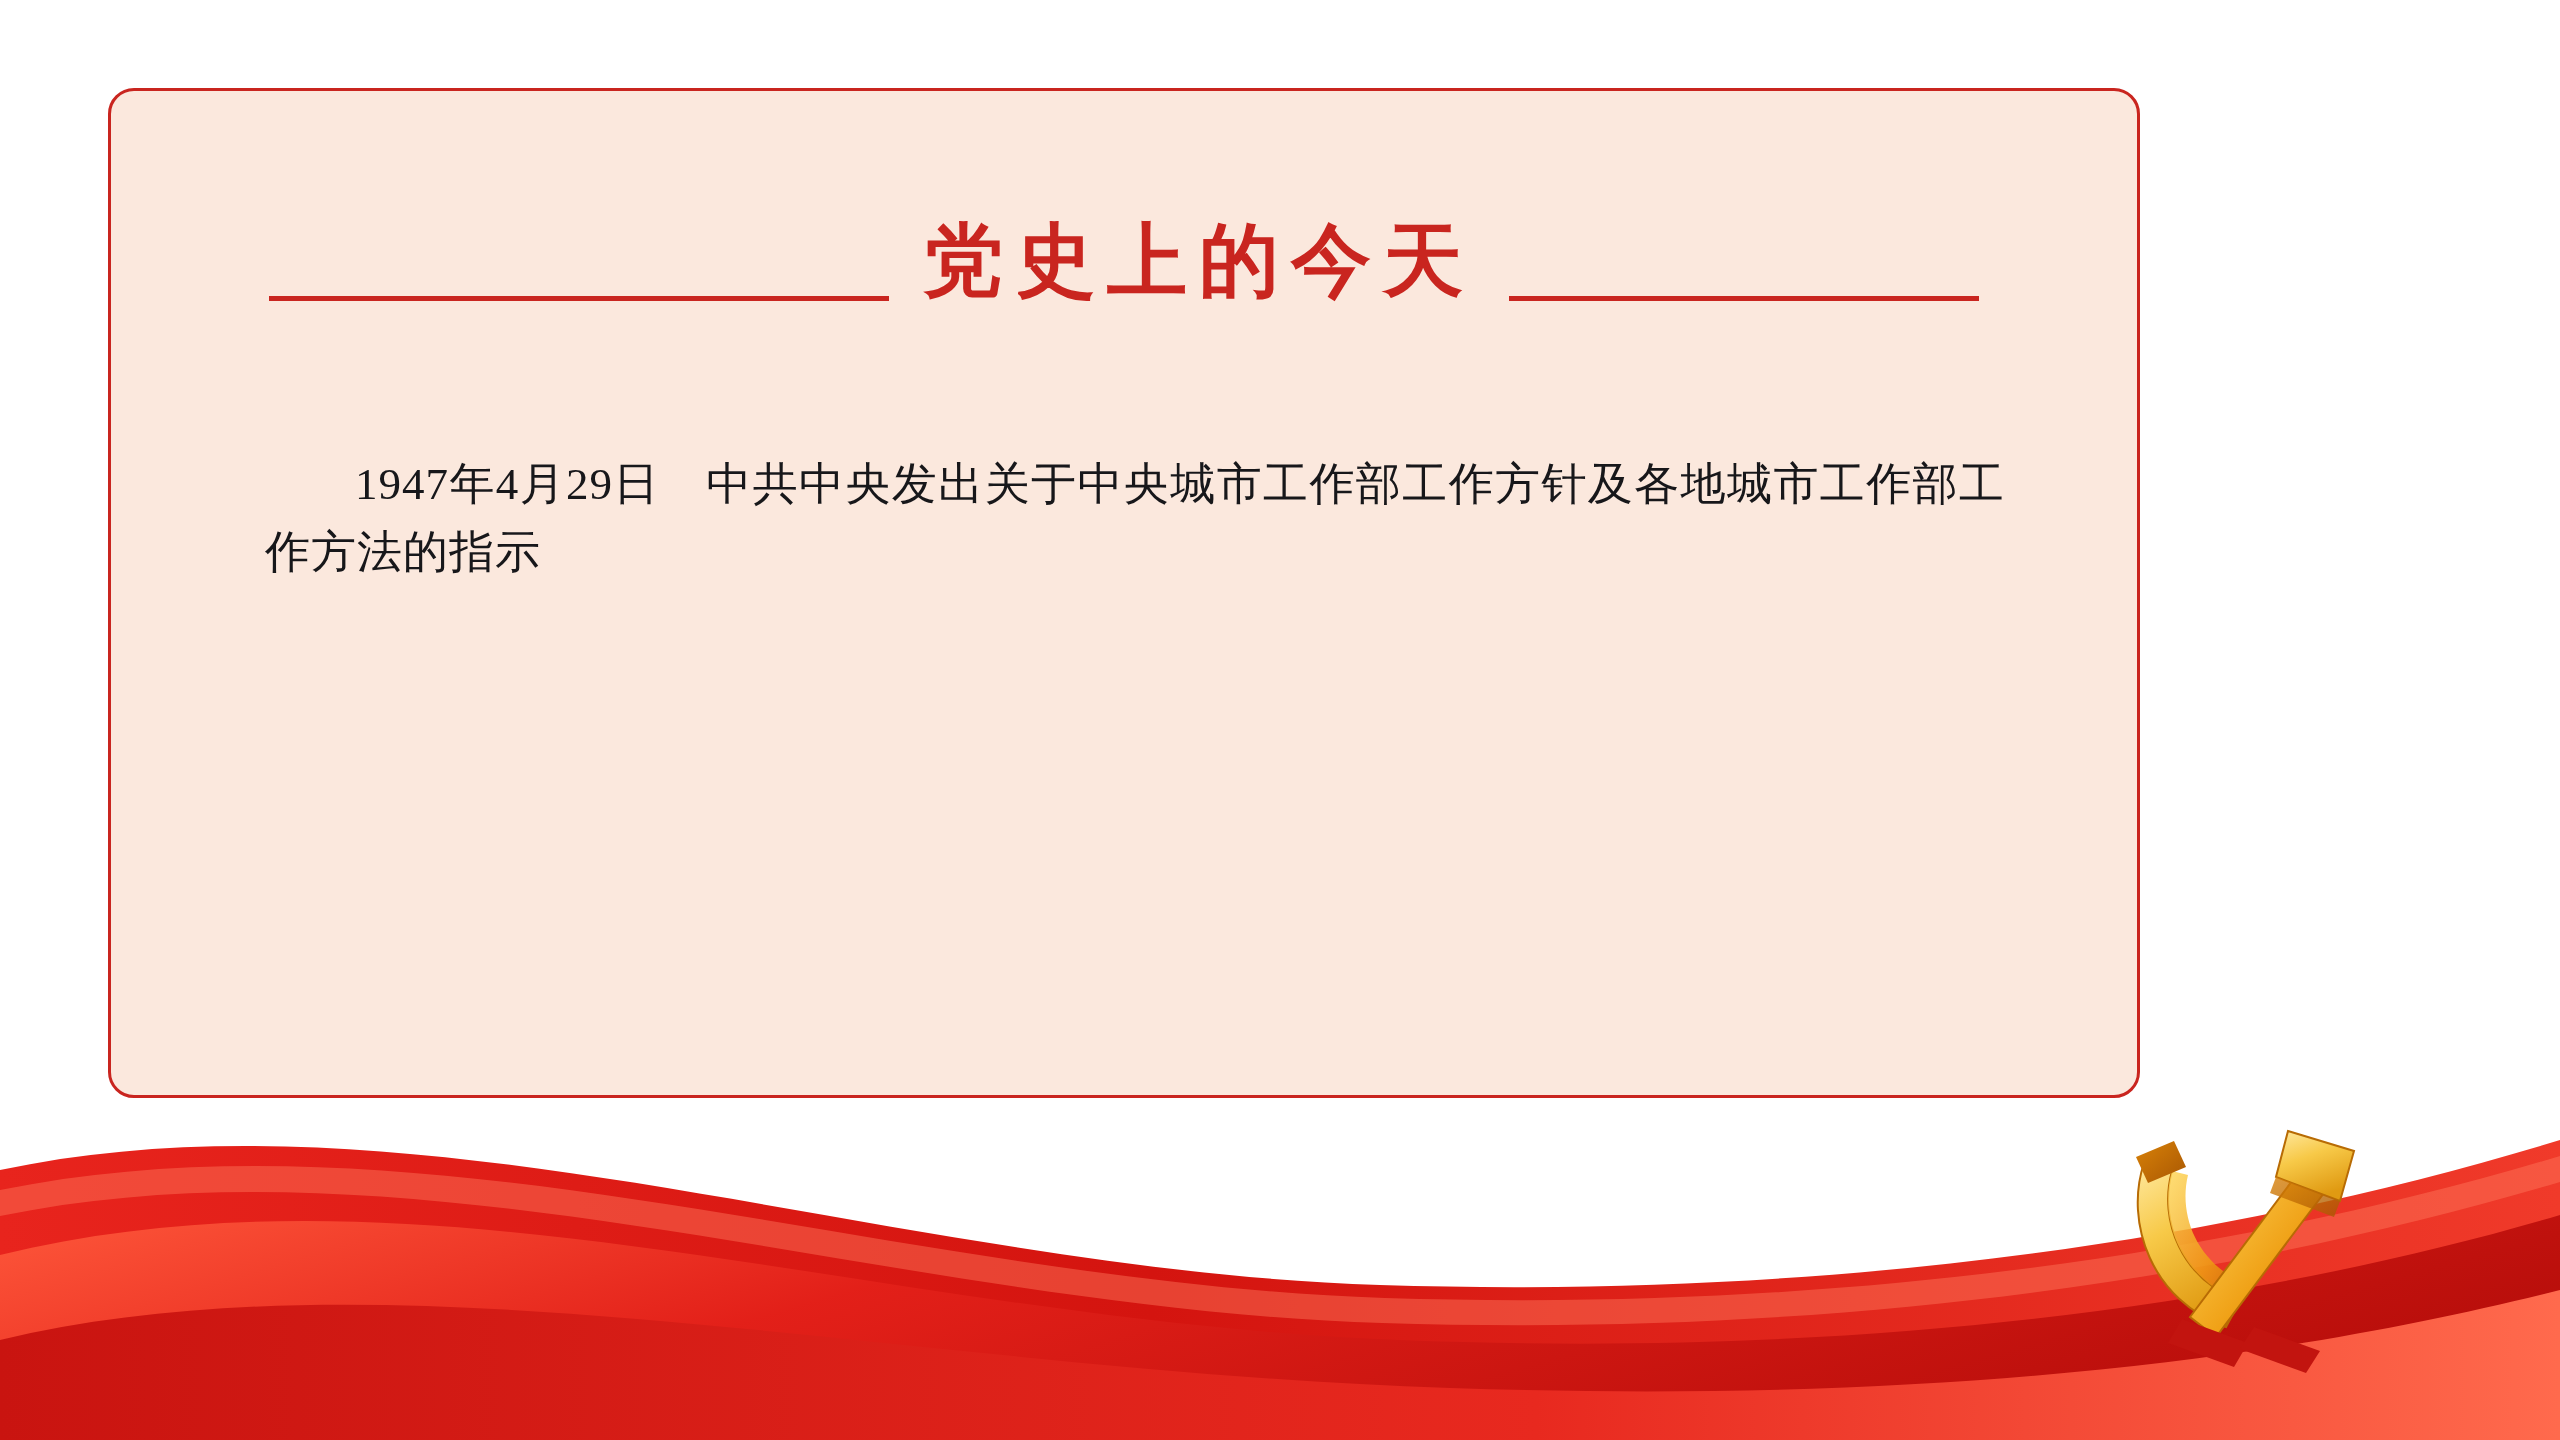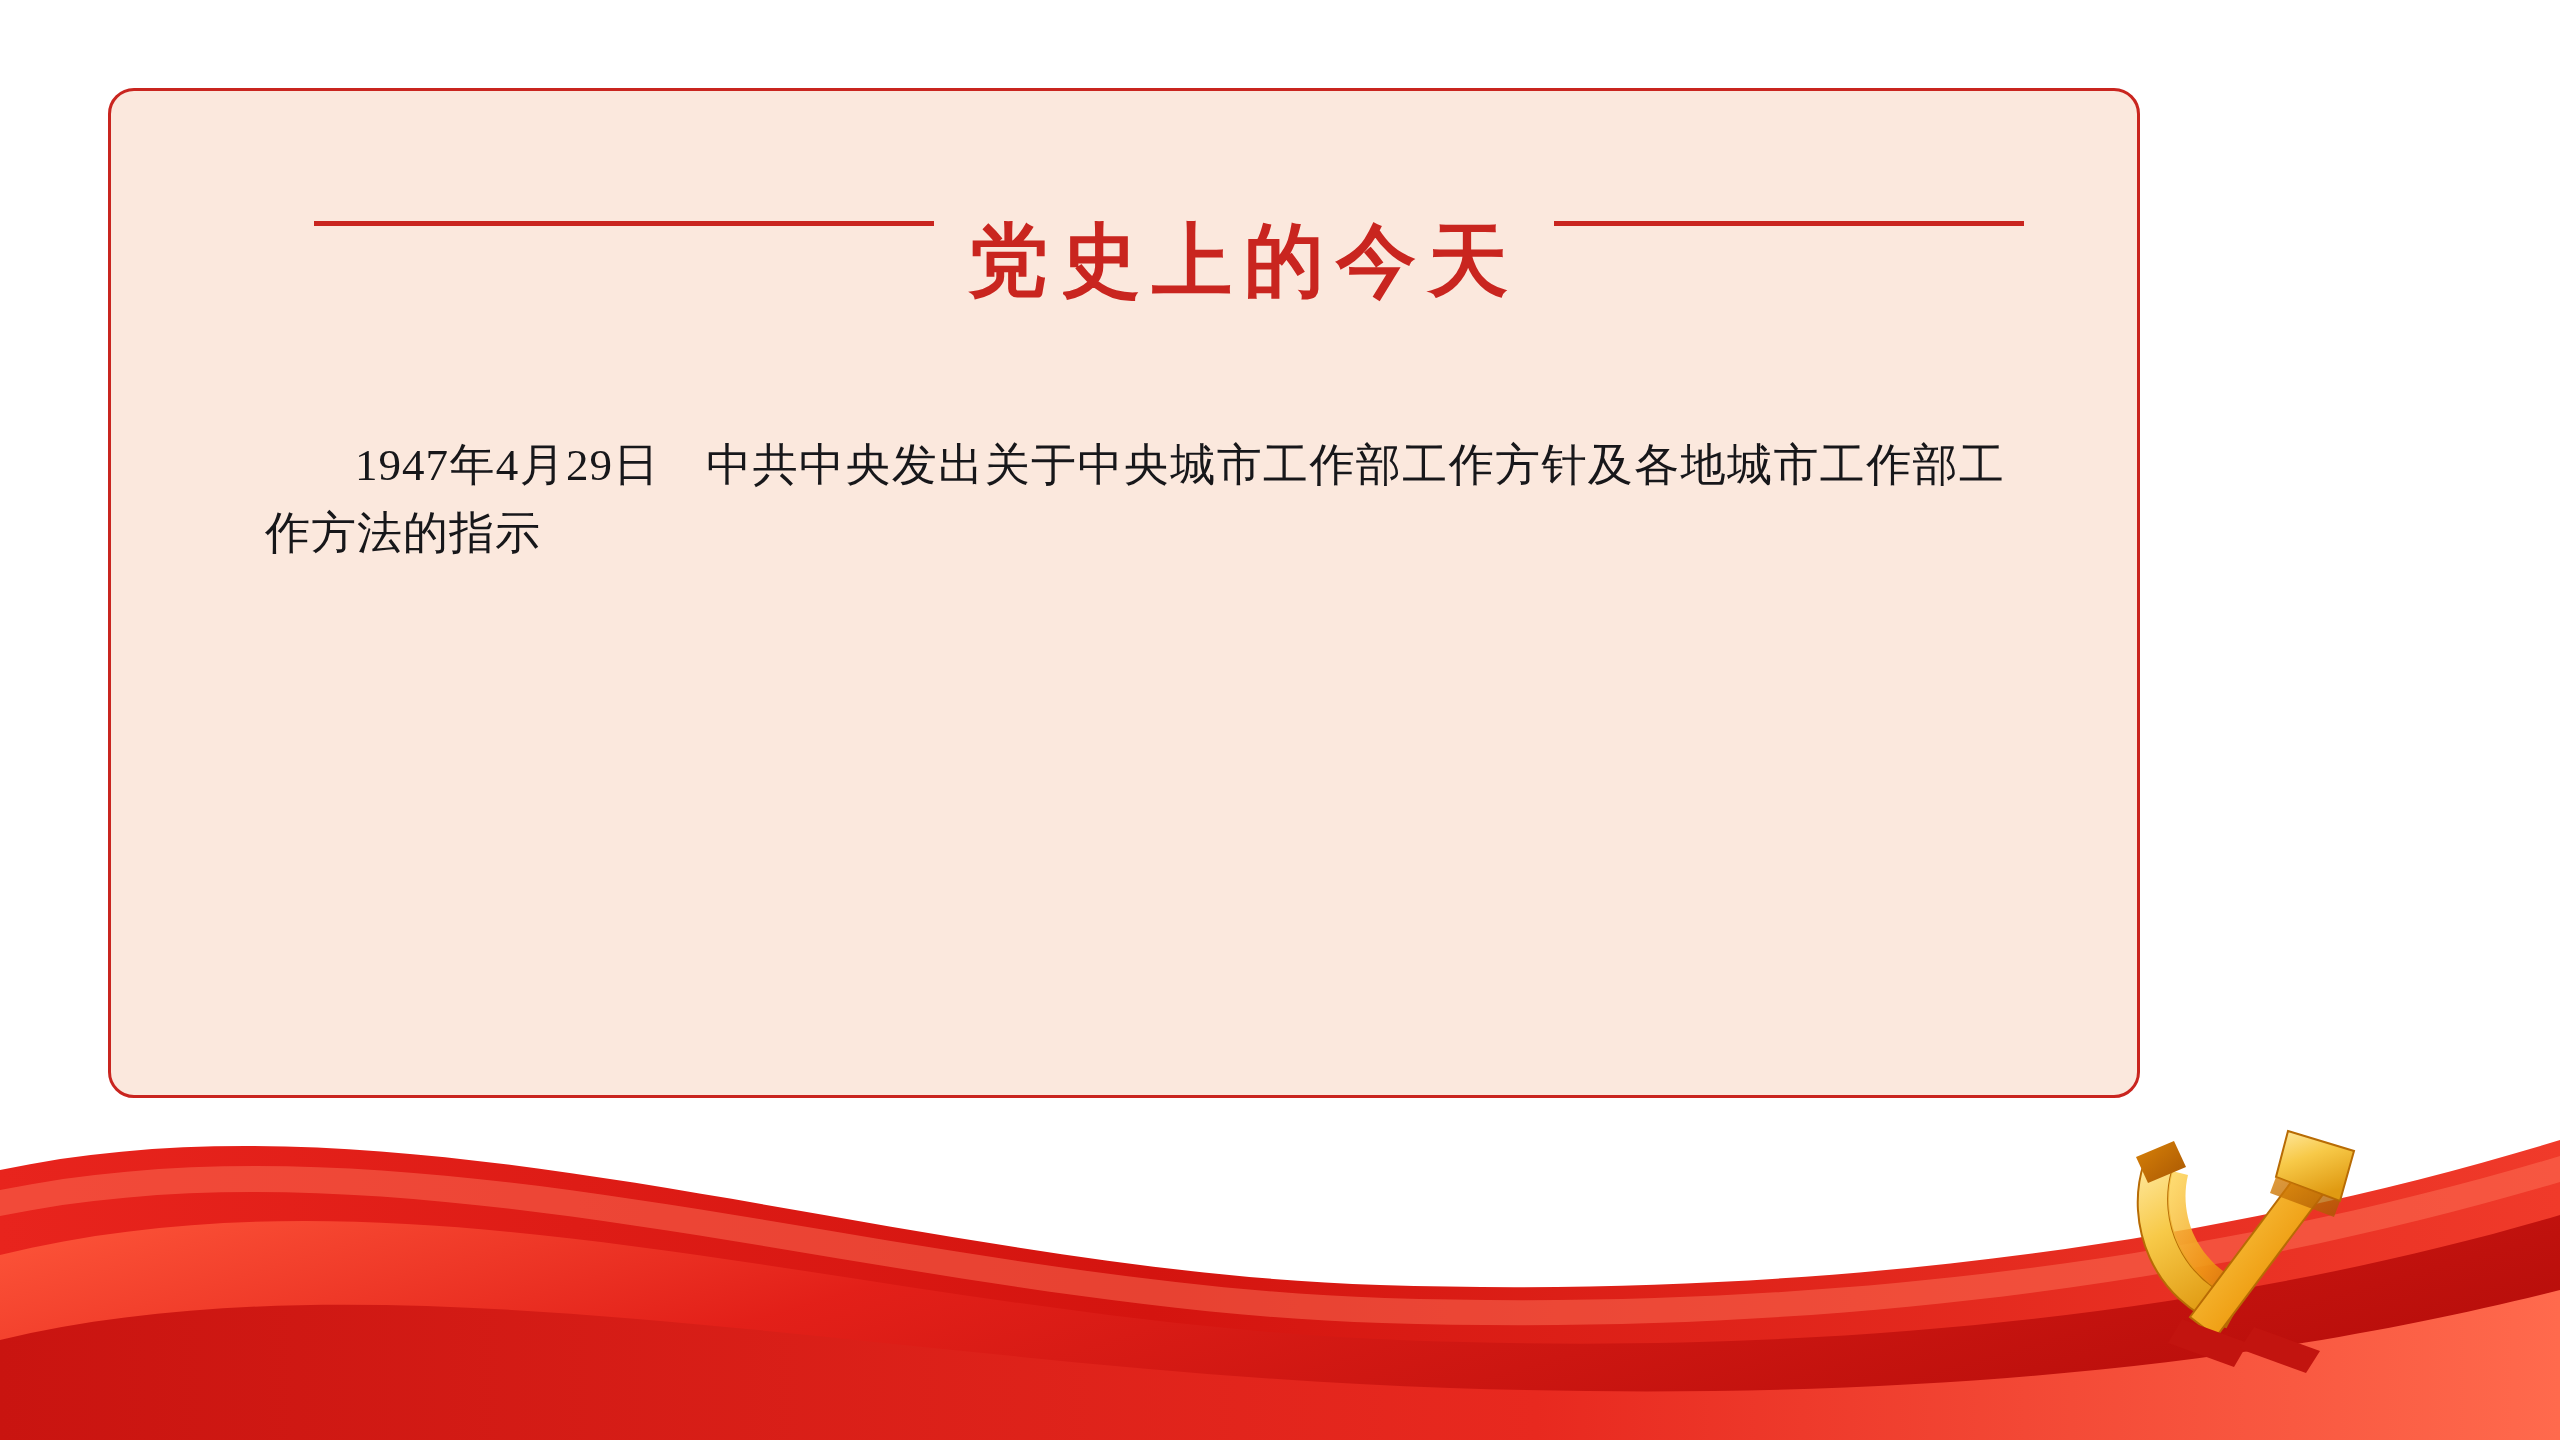--- a/index.html
+++ b/index.html
@@ -36,24 +36,23 @@
     overflow: hidden;
   }
 
   
   .title-row {
     position: absolute;
     left: 0;
     top: 130px;
     width: 100%;
     display: flex;
-    align-items: flex-start;
+    align-items: flex-end;
     justify-content: center;
     gap: 34px;
-    padding-left: 45px;
   }
   .title-rule {
     height: 5px;
     background: #c9251f;
     width: 620px;
   }
   .title-rule.right { width: 470px; }
   .title-text {
     color: #c9251f;
     font-size: 80px;
@@ -61,21 +60,21 @@
     line-height: 1;
     white-space: nowrap;
     font-weight: 700;
     font-family: "Liberation Serif", "DejaVu Serif", serif;
   }
 
   
   .body {
     position: absolute;
     left: 154px;
-    top: 340px;
+    top: 359px;
     width: 1740px;
     color: #17171a;
   }
   .para {
     font-size: 45px;
     line-height: 1.52;
     text-indent: 90px;
     text-align: justify;
     text-justify: inter-ideograph;
     margin: 0 0 4px 0;

